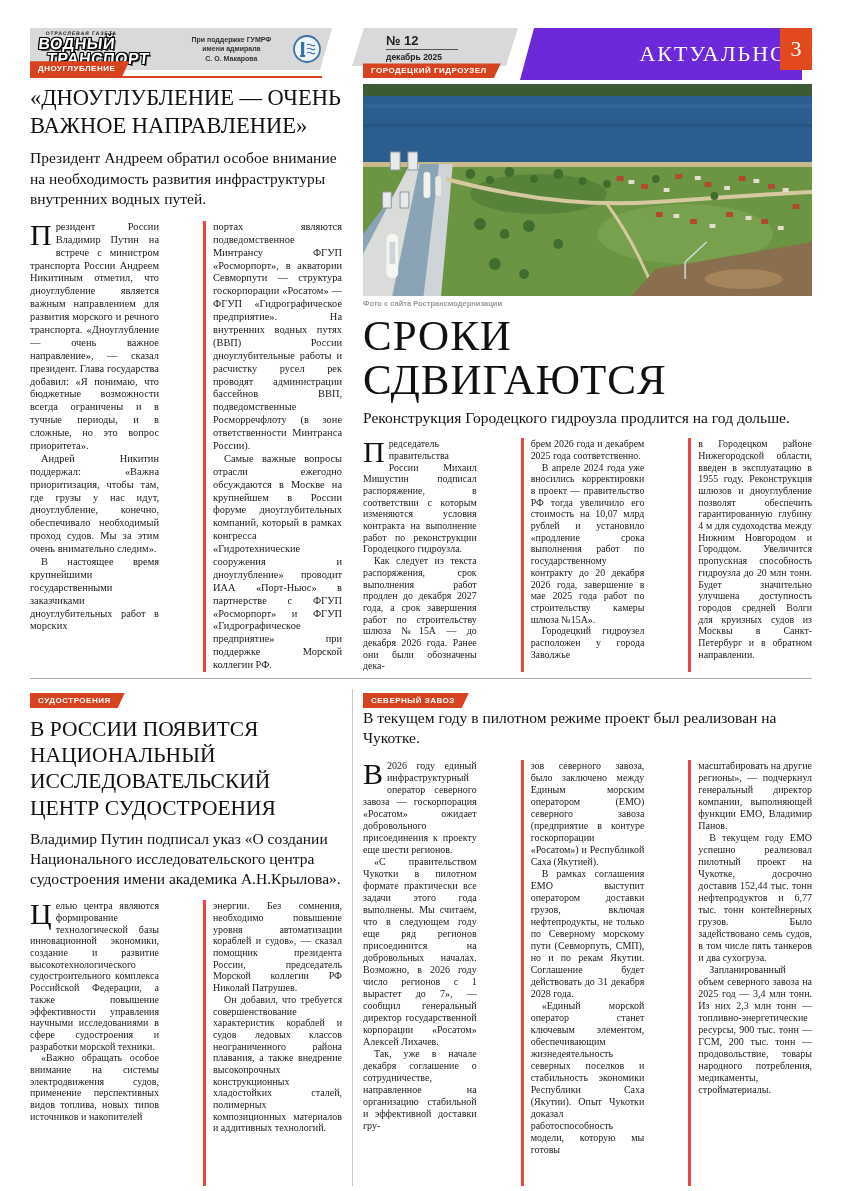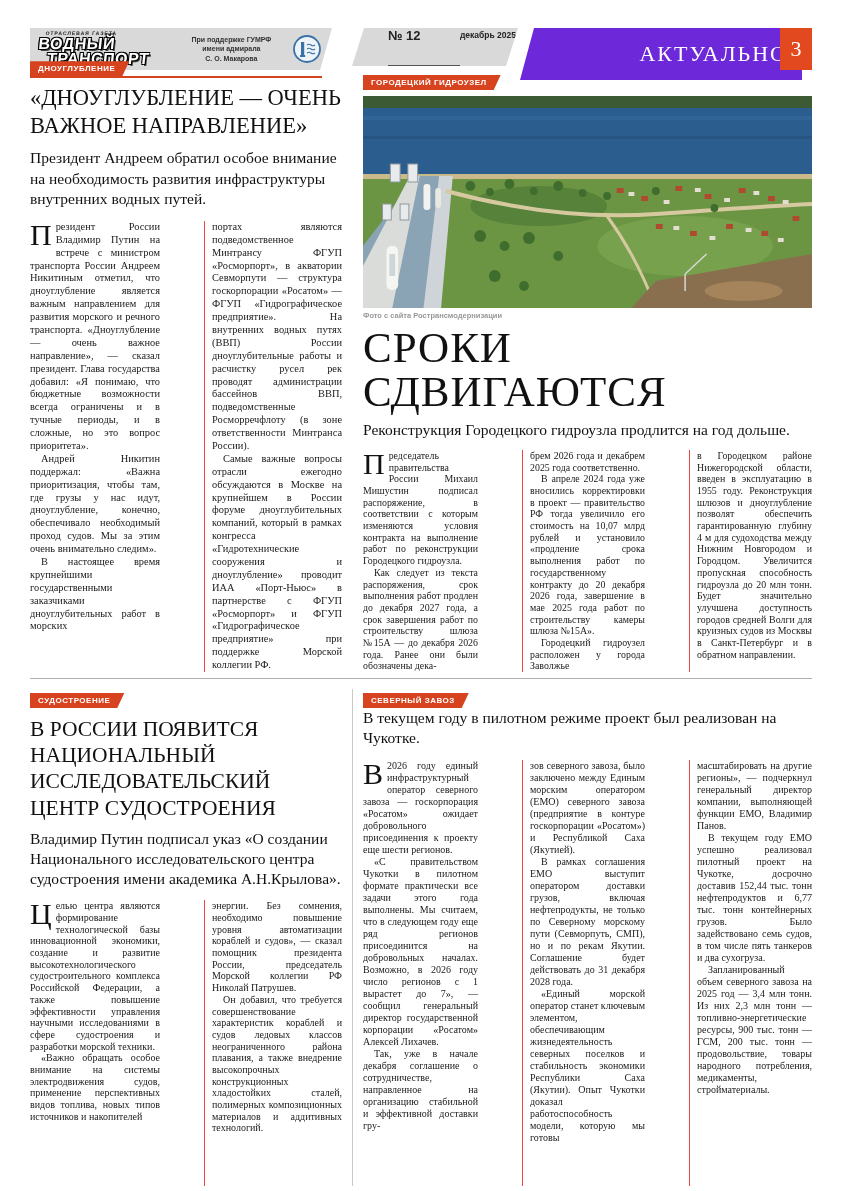--- a/index.html
+++ b/index.html
@@ -18,21 +18,21 @@
   .mast-line{display:block;font-family:"Liberation Sans",sans-serif;font-weight:bold;
               font-size:16px;color:#fff;letter-spacing:.5px;
               text-shadow:-1px -1px 0 #000,1px -1px 0 #000,-1px 1px 0 #000,1px 1px 0 #000,2px 2px 0 #444;}
   .mast-line.l2{margin-left:10px;}
   .support{width:118px;margin-left:22px;text-align:center;font-family:"Liberation Sans",sans-serif;
            font-size:7px;font-weight:bold;color:#333;line-height:1.35;}
   .support span{display:block;}
   .emblem{margin-left:2px;}
   .issue-block{position:absolute;left:322px;top:0;width:166px;height:38px;background:#d9d9d9;
                clip-path:polygon(12px 0,100% 0,calc(100% - 12px) 100%,0 100%);
-               display:flex;flex-direction:row;justify-content:center;padding-left:34px;box-sizing:border-box;}
+               display:flex;flex-direction:column;justify-content:center;padding-left:34px;box-sizing:border-box;}
   .issue-num{font-family:"Liberation Sans",sans-serif;font-weight:bold;font-size:13px;color:#222;
              border-bottom:1px solid #555;width:72px;padding-bottom:1px;}
   .issue-date{font-family:"Liberation Sans",sans-serif;font-weight:bold;font-size:8.5px;color:#222;margin-top:2px;}
   .blue-banner{position:absolute;left:490px;top:0;width:282px;height:52px;background:#6d28d9;
                clip-path:polygon(14px 0,100% 0,100% 100%,0 100%);
                display:flex;align-items:center;justify-content:flex-end;}
   .banner-label{color:#fff;font-size:22px;letter-spacing:2px;margin-right:14px;}
   .page-num-box{position:absolute;left:750px;top:0;width:32px;height:42px;background:#e2491f;
                 display:flex;align-items:center;justify-content:center;}
   .page-num{color:#fff;font-size:22px;}
@@ -41,21 +41,21 @@
   
   .tag{display:inline-block;background:#d8431f;color:#fff;font-family:"Liberation Sans",sans-serif;
        font-weight:bold;font-size:8px;letter-spacing:.5px;padding:3px 14px 3px 8px;
        clip-path:polygon(0 0,100% 0,calc(100% - 7px) 100%,0 100%);}
   .hl{font-weight:normal;color:#111;margin:8px 0 8px;}
   .lede{color:#111;font-size:15.5px;line-height:1.3;margin:0 0 12px;}
   .cols{display:flex;overflow:hidden;flex:1;}
   .col{flex:1;padding:0 7px;text-align:justify;}
   .col:first-child{padding-left:0;}
   .col:last-child{padding-right:0;}
-  .col + .col{border-left:1px solid #ef4444;margin-left:37px;}
+  .col + .col{border-left:3px solid #ef4444;margin-left:37px;}
   .col p{margin:0;text-indent:11px;}
   .col p.first{text-indent:0;}
   .dropcap{float:left;font-size:30px;line-height:25px;padding:1px 4px 0 0;color:#111;}
 
   .top-row{display:flex;height:586px;margin-top:8px;align-items:flex-end;}
   .bottom-row{display:flex;height:497px;border-top:1px solid #adadad;padding-top:10px;margin-top:6px;}
   .block-left{width:312px;display:flex;flex-direction:column;}
   .vrule{width:1px;background:#c9c9c9;margin:0 10px;}
   .block-right{flex:1;display:flex;flex-direction:column;}
 
@@ -223,21 +223,21 @@
           <div class="col">
             <p class="first">в Городецком районе Нижегородской области, введен в эксплуатацию в 1955 году. Реконструкция шлюзов и дноуглубление позволят обеспечить гарантированную глубину 4 м для судоходства между Нижним Новгородом и Городцом. Увеличится пропускная способность гидроузла до 20 млн тонн. Будет значительно улучшена доступность городов средней Волги для круизных судов из Москвы в Санкт-Петербург и в обратном направлении.</p>
           </div>
         </div>
       </article>
     </section>
 
     <section class="bottom-row">
 
       <article class="block-left a3">
-        <div><span class="tag">СУДОСТРОЕНИЕ</span></div>
+        <div><span class="tag">СУДОСТРОЕНИЯ</span></div>
         <h1 class="hl a3-hl">В РОССИИ ПОЯВИТСЯ НАЦИОНАЛЬНЫЙ ИССЛЕДОВАТЕЛЬСКИЙ ЦЕНТР СУДОСТРОЕНИЯ</h1>
         <p class="lede">Владимир Путин подписал указ «О создании Национального исследовательского центра судостроения имени академика А.Н.Крылова».</p>
         <div class="cols">
           <div class="col">
             <p class="first"><span class="dropcap">Ц</span><span>елью центра являются формирование технологической базы инновационной экономики, создание и развитие высокотехнологического судостроительного комплекса Российской Федерации, а также повышение эффективности управления научными исследованиями в сфере судостроения и разработки морской техники.</span></p>
             <p>«Важно обращать особое внимание на системы электродвижения судов, применение перспективных видов топлива, новых типов источников и накопителей</p>
           </div>
           <div class="col">
             <p class="first">энергии. Без сомнения, необходимо повышение уровня автоматизации кораблей и судов», — сказал помощник президента России, председатель Морской коллегии РФ Николай Патрушев.</p>
             <p>Он добавил, что требуется совершенствование характеристик кораблей и судов ледовых классов неограниченного района плавания, а также внедрение высокопрочных конструкционных хладостойких сталей, полимерных композиционных материалов и аддитивных технологий.</p>

